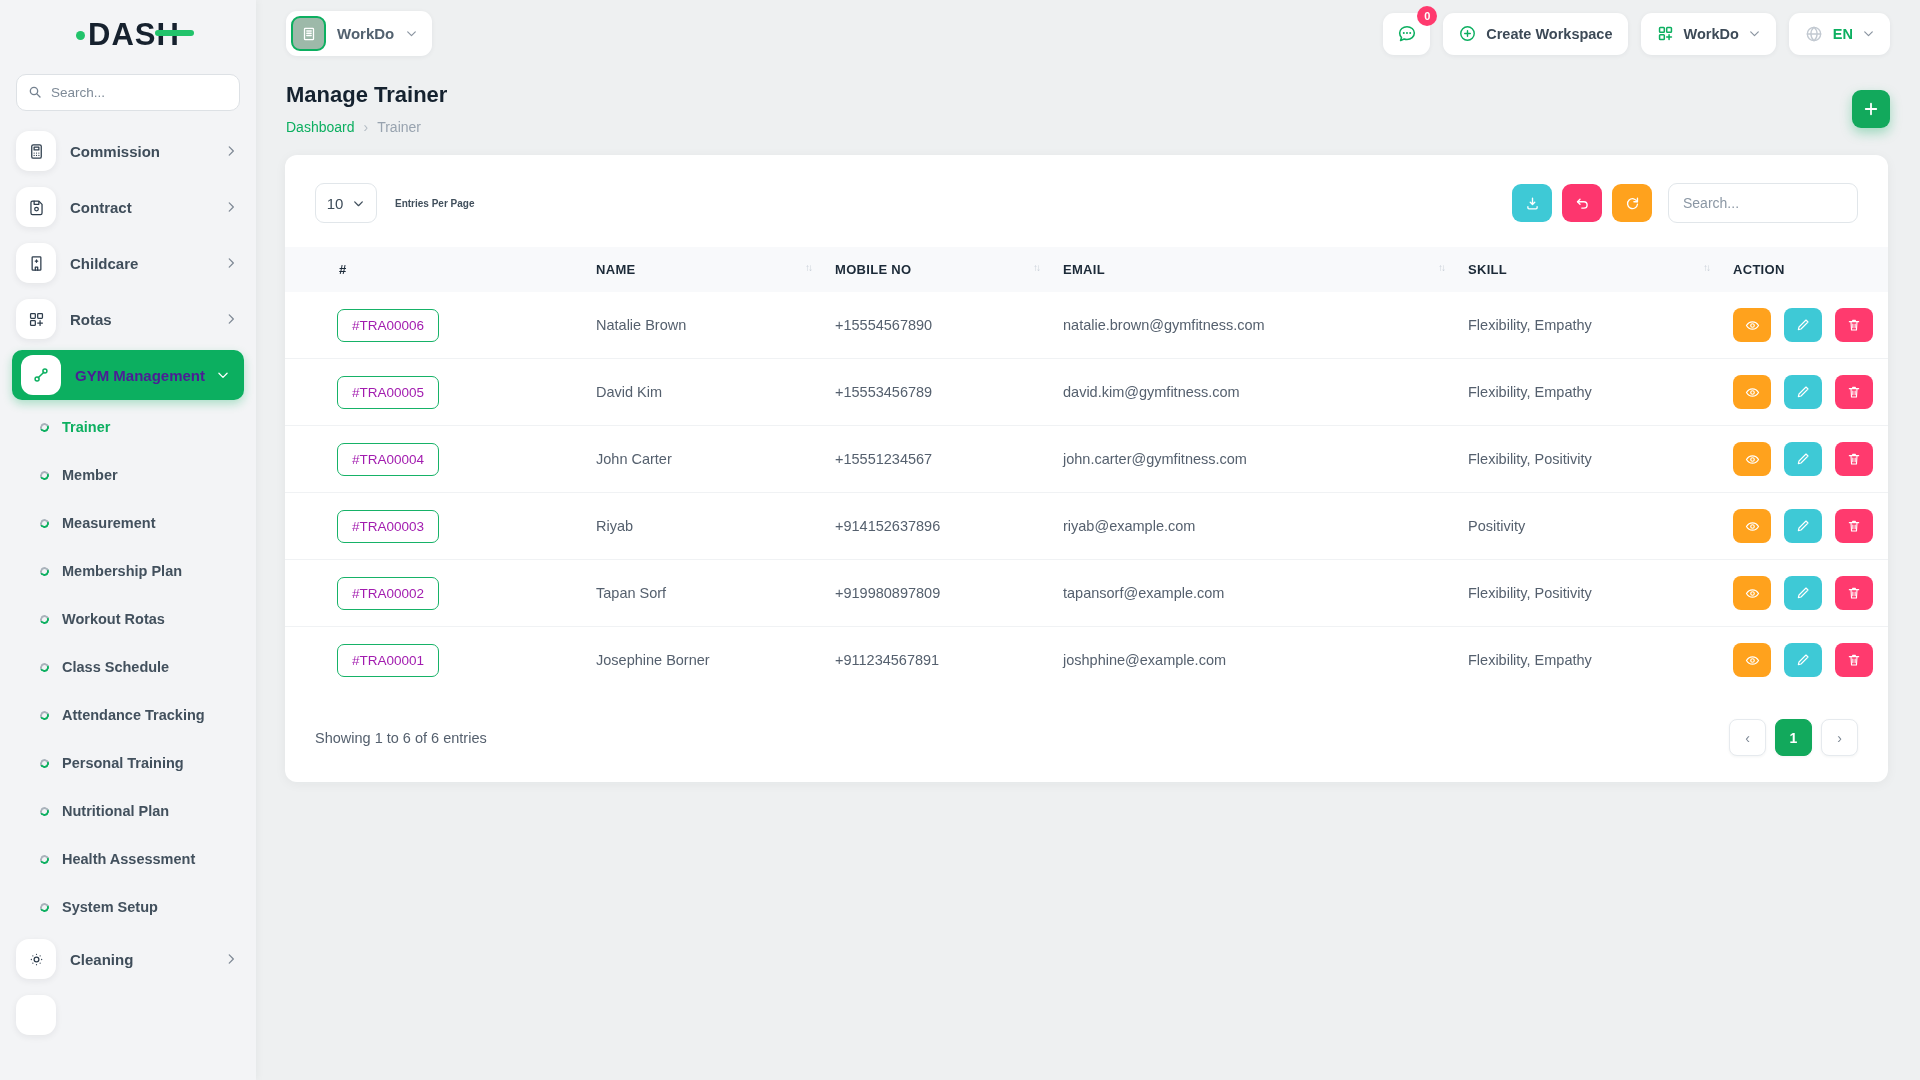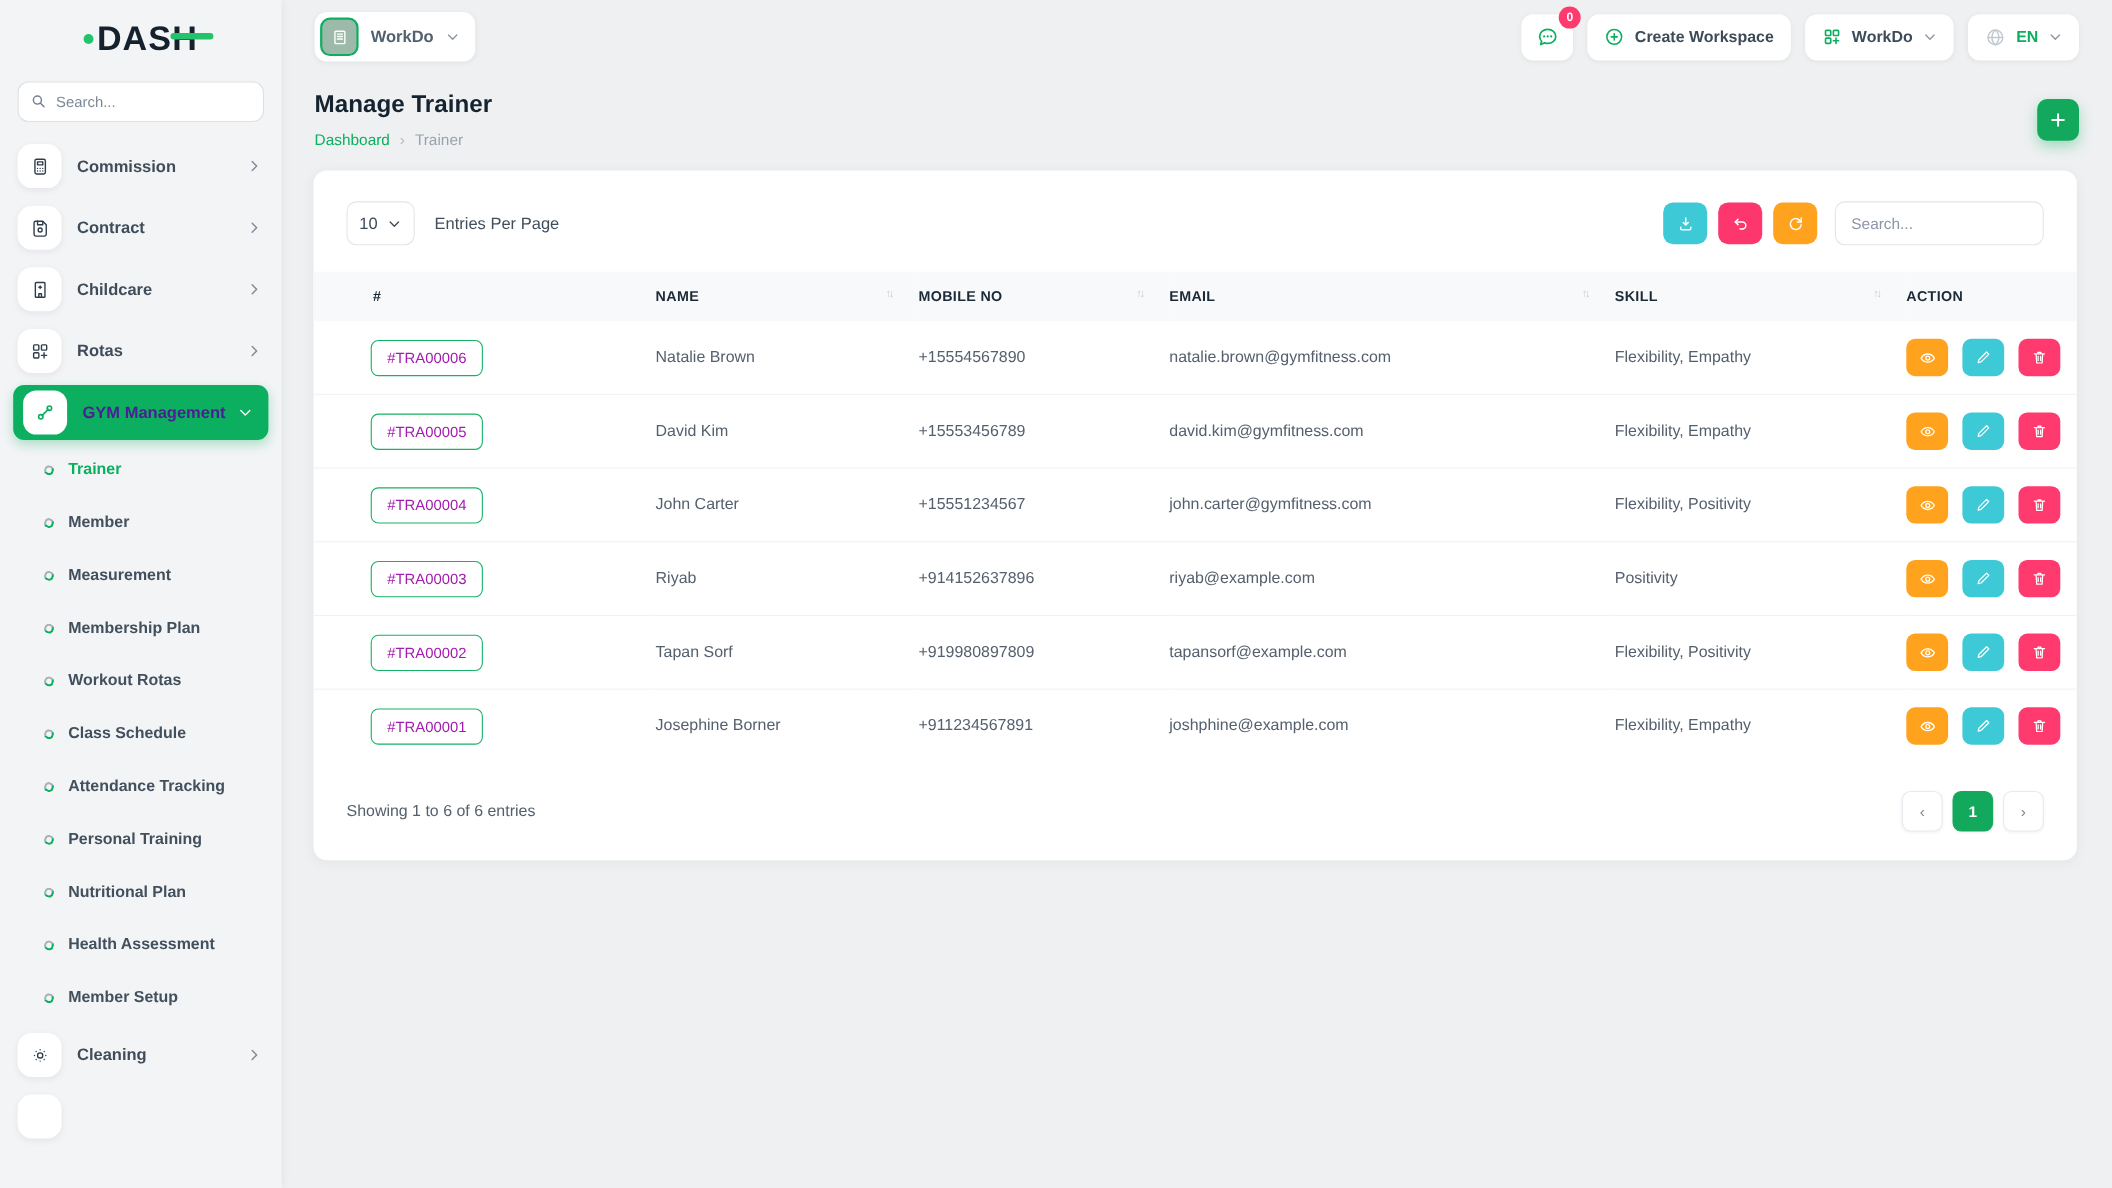--- a/index.html
+++ b/index.html
@@ -47,21 +47,21 @@
   .page-head { display:flex; align-items:center; justify-content:space-between; padding:26px 30px 0 30px; }
   .page-title { font-size:22px; font-weight:700; color:#15222f; }
   .breadcrumb { margin-top:11px; font-size:14px; color:#98a3af; }
   .bc-link { color:#0caf60; cursor:pointer; }
   .bc-sep { margin:0 9px; color:#b4bcc5; }
   .add-btn { width:38px; height:38px; border-radius:9px; background:#12a95c; color:#fff; display:flex; align-items:center; justify-content:center; box-shadow:0 5px 12px rgba(12,175,96,.35); cursor:pointer; }
 
   .card { margin:20px 32px 0 29px; background:#fff; border-radius:12px; box-shadow:0 2px 12px rgba(25,35,45,.05); padding:28px 0 26px; }
   .card-toolbar { display:flex; align-items:center; padding:0 30px; }
   .entries-select { width:62px; height:40px; border:1px solid #e1e6ea; border-radius:9px; background:#fff; display:flex; align-items:center; justify-content:center; gap:9px; font-size:15px; color:#3f4d5a; cursor:pointer; }
-  .entries-label { margin-left:18px; font-size:15px; color:#414f5c; font-weight:400; }
+  .entries-label { margin-left:18px; font-size:10px; color:#414f5c; font-weight:700; }
   .toolbar-spacer { flex:1; }
   .tool-btn { width:40px; height:38px; border-radius:9px; border:none; color:#fff; display:flex; align-items:center; justify-content:center; margin-left:10px; cursor:pointer; }
   .tool-download { background:#3ec9d6; }
   .tool-undo { background:#fd366e; }
   .tool-refresh { background:#ffa21d; }
   .table-search { margin-left:16px; width:190px; height:40px; border:1px solid #e1e6ea; border-radius:9px; padding:0 14px; font-size:14px; color:#5b6b79; outline:none; background:#fff; }
   .table-search::placeholder { color:#8b97a4; }
 
   table { width:100%; border-collapse:collapse; margin-top:24px; }
   thead tr { background:#f8f9fb; }
@@ -221,21 +221,21 @@
       <div class="sub-item">
           <span class="bullet"></span>
           <span class="sub-label">Nutritional Plan</span>
         </div>
       <div class="sub-item">
           <span class="bullet"></span>
           <span class="sub-label">Health Assessment</span>
         </div>
       <div class="sub-item">
           <span class="bullet"></span>
-          <span class="sub-label">Member Setup</span>
+          <span class="sub-label">System Setup</span>
         </div>
 
 
       <div class="nav-item">
         <span class="icon-box">
           <svg width="19" height="19" viewBox="0 0 24 24" fill="none" stroke="currentColor" stroke-width="1.6" stroke-linecap="round">
               <circle cx="12" cy="12" r="3"></circle>
               <path d="M12 5.5v.01M12 18.5v.01M5.5 12h.01M18.5 12h.01M7.4 7.4l.01.01M16.6 16.6l.01.01M7.4 16.6l.01-.01M16.6 7.4l.01-.01"></path>
             </svg>
         </span>

